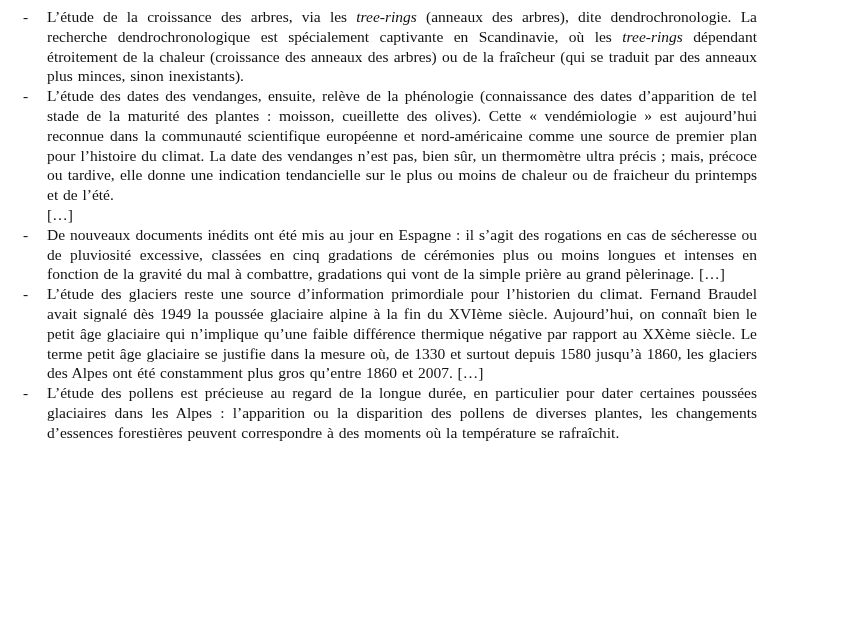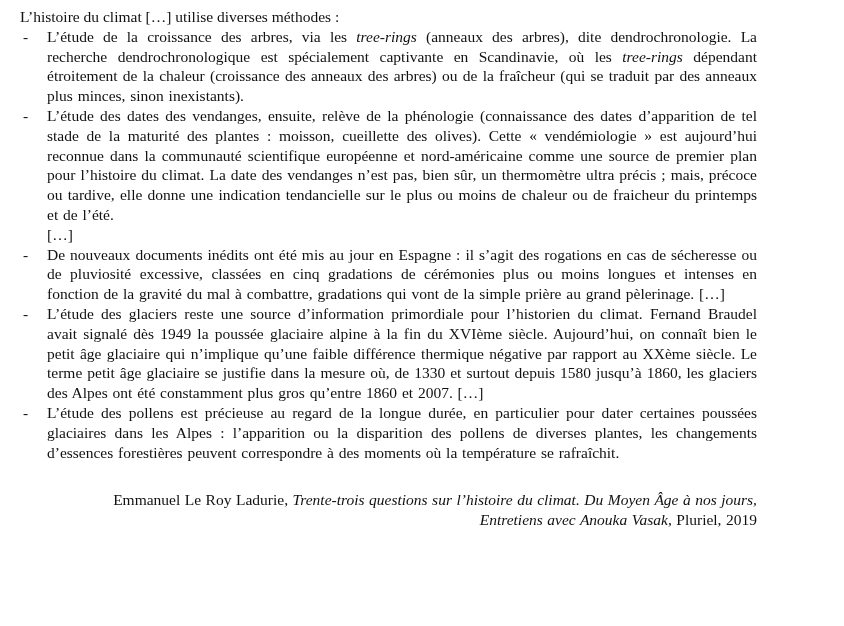--- a/index.html
+++ b/index.html
@@ -42,24 +42,22 @@
   .citation {
     margin: 28px 0 0 44px;       
     text-align: right;
     word-spacing: 0.04em;
   }
 </style>
 </head>
 <body>
 
 <div class="page">
-  <p class="intro">L’histoire du climat […] utilise diverses méthodes :</p>
 
   <div id="bullets">
       <div class="bullet"><span class="marker">-</span><span class="btext"><span>L’étude de la croissance des arbres, via les </span><i>tree-rings</i><span> (anneaux des arbres), dite dendrochronologie. La recherche dendrochronologique est spécialement captivante en Scandinavie, où les </span><i>tree-rings</i><span> dépendant étroitement de la chaleur (croissance des anneaux des arbres) ou de la fraîcheur (qui se traduit par des anneaux plus minces, sinon inexistants).</span></span></div>
       <div class="bullet"><span class="marker">-</span><span class="btext"><span>L’étude des dates des vendanges, ensuite, relève de la phénologie (connaissance des dates d’apparition de tel stade de la maturité des plantes : moisson, cueillette des olives). Cette « vendémiologie » est aujourd’hui reconnue dans la communauté scientifique européenne et nord-américaine comme une source de premier plan pour l’histoire du climat. La date des vendanges n’est pas, bien sûr, un thermomètre ultra précis ; mais, précoce ou tardive, elle donne une indication tendancielle sur le plus ou moins de chaleur ou de fraicheur du printemps et de l’été.</span><div class="ellipsis-line">[…]</div></span></div>
       <div class="bullet"><span class="marker">-</span><span class="btext"><span>De nouveaux documents inédits ont été mis au jour en Espagne : il s’agit des rogations en cas de sécheresse ou de pluviosité excessive, classées en cinq gradations de cérémonies plus ou moins longues et intenses en fonction de la gravité du mal à combattre, gradations qui vont de la simple prière au grand pèlerinage. […]</span></span></div>
       <div class="bullet"><span class="marker">-</span><span class="btext"><span>L’étude des glaciers reste une source d’information primordiale pour l’historien du climat. Fernand Braudel avait signalé dès 1949 la poussée glaciaire alpine à la fin du XVIème siècle. Aujourd’hui, on connaît bien le petit âge glaciaire qui n’implique qu’une faible différence thermique négative par rapport au XXème siècle. Le terme petit âge glaciaire se justifie dans la mesure où, de 1330 et surtout depuis 1580 jusqu’à 1860, les glaciers des Alpes ont été constamment plus gros qu’entre 1860 et 2007. […]</span></span></div>
       <div class="bullet"><span class="marker">-</span><span class="btext"><span>L’étude des pollens est précieuse au regard de la longue durée, en particulier pour dater certaines poussées glaciaires dans les Alpes : l’apparition ou la disparition des pollens de diverses plantes, les changements d’essences forestières peuvent correspondre à des moments où la température se rafraîchit.</span></span></div>
     </div>
 
-  <p class="citation"><span>Emmanuel Le Roy Ladurie, </span><i>Trente-trois questions sur l’histoire du climat. Du Moyen Âge à nos jours, Entretiens avec Anouka Vasak</i><span>, Pluriel, 2019</span></p>
 </div>
 
 </body></html>

